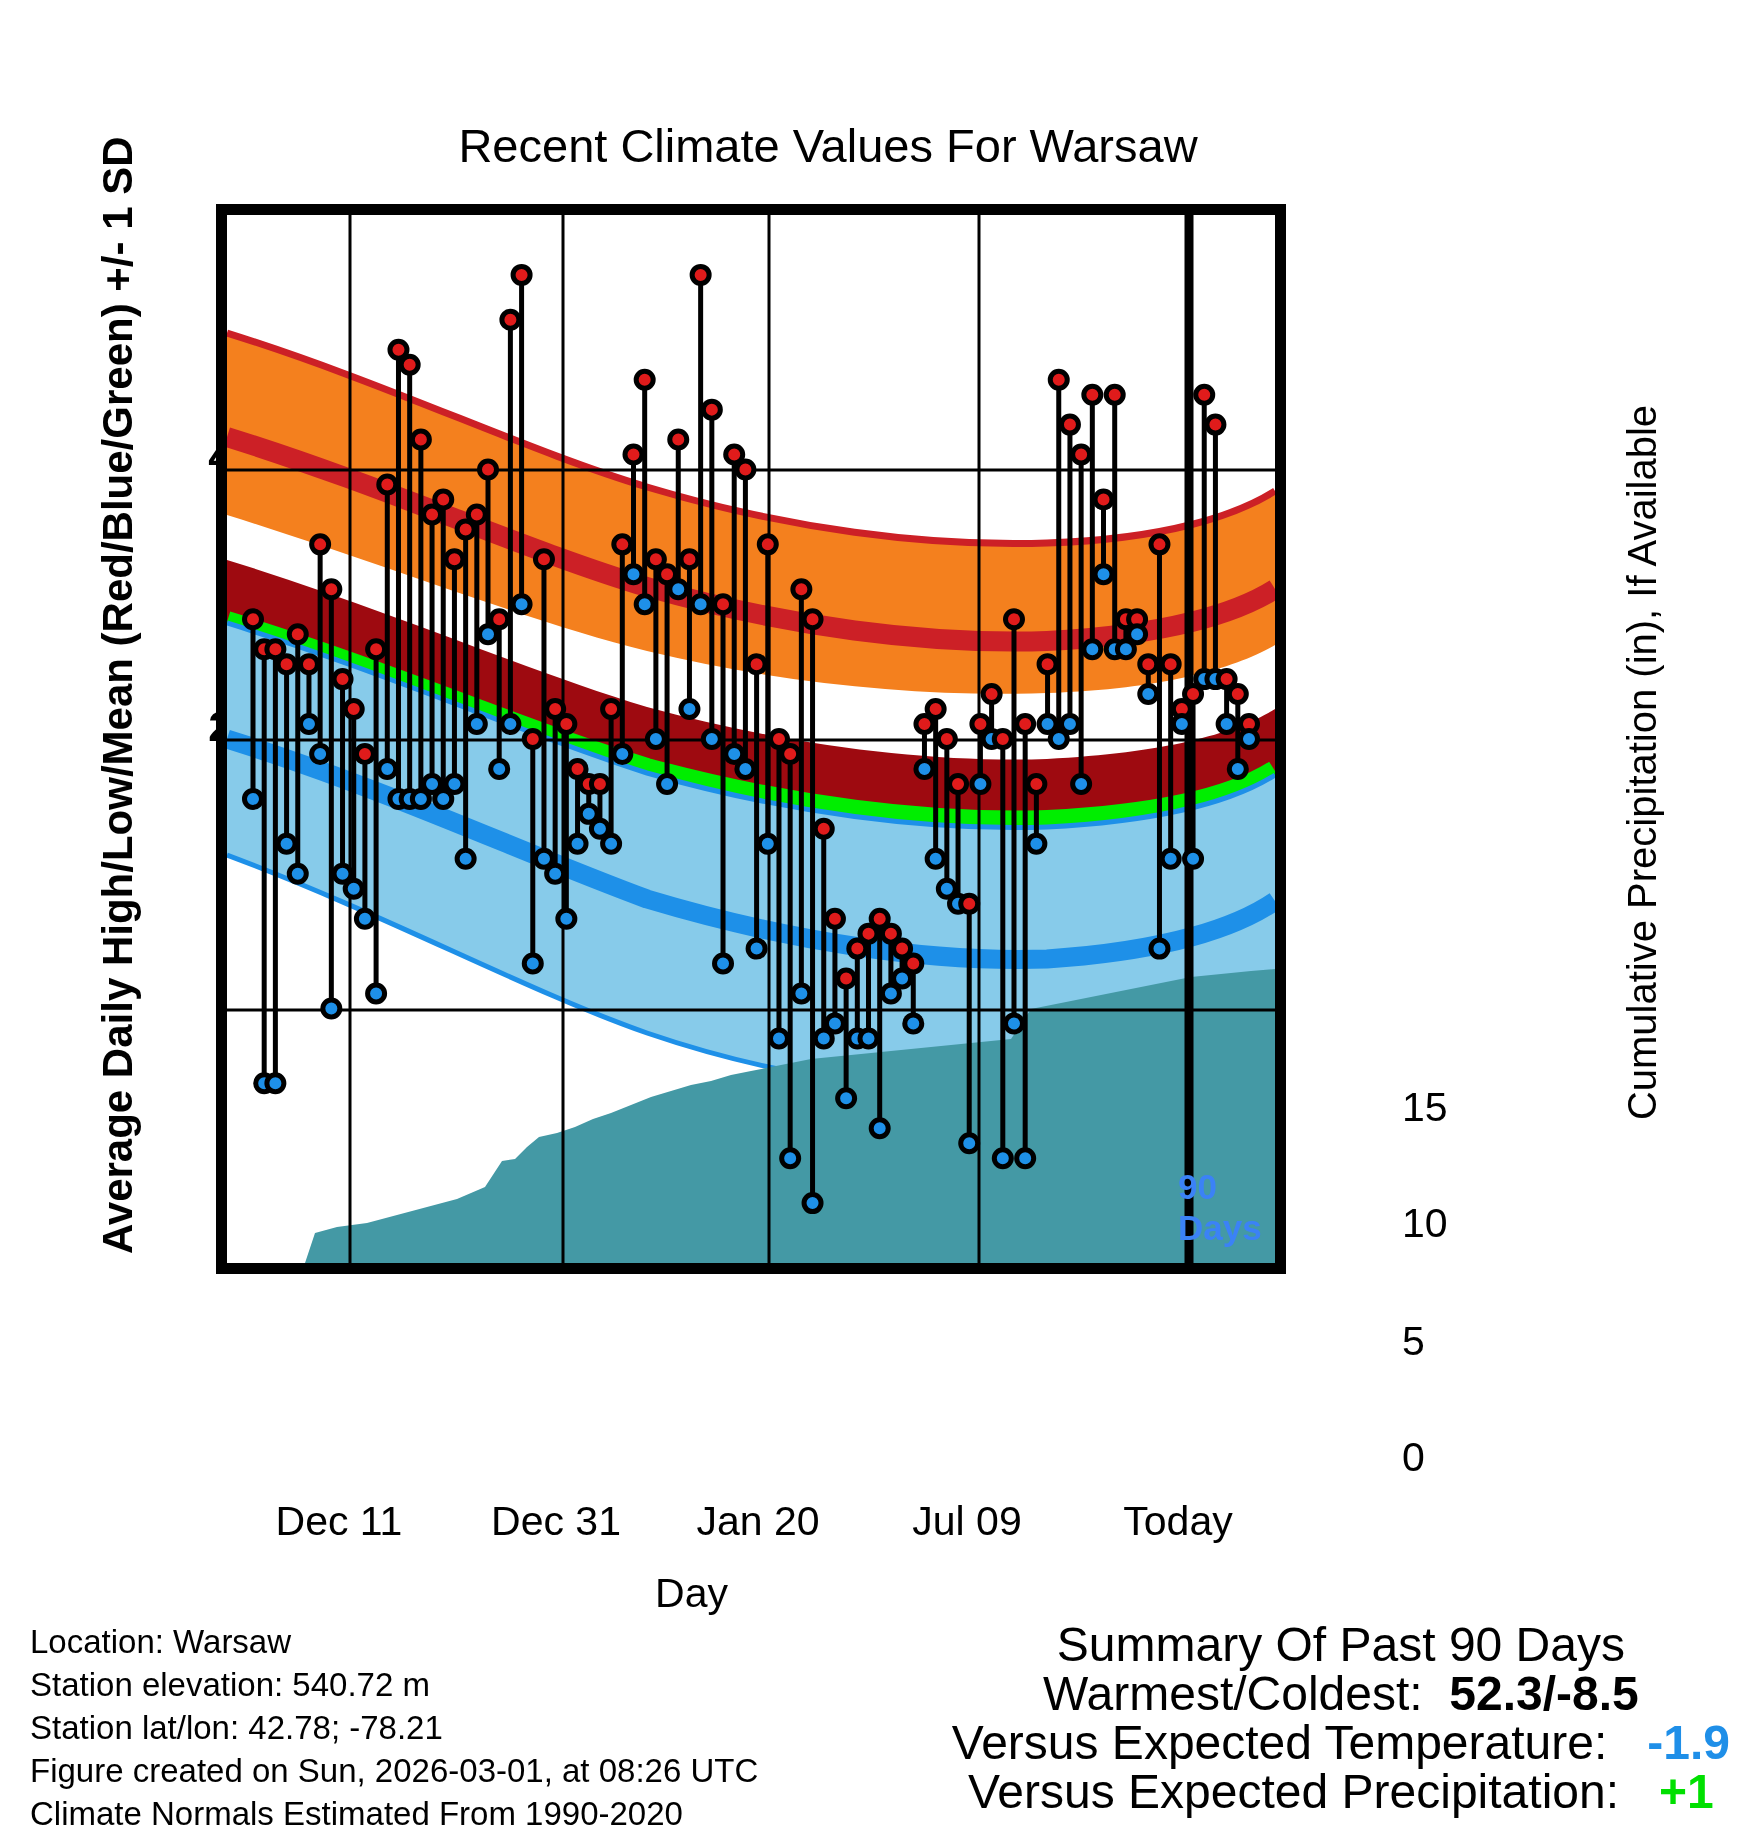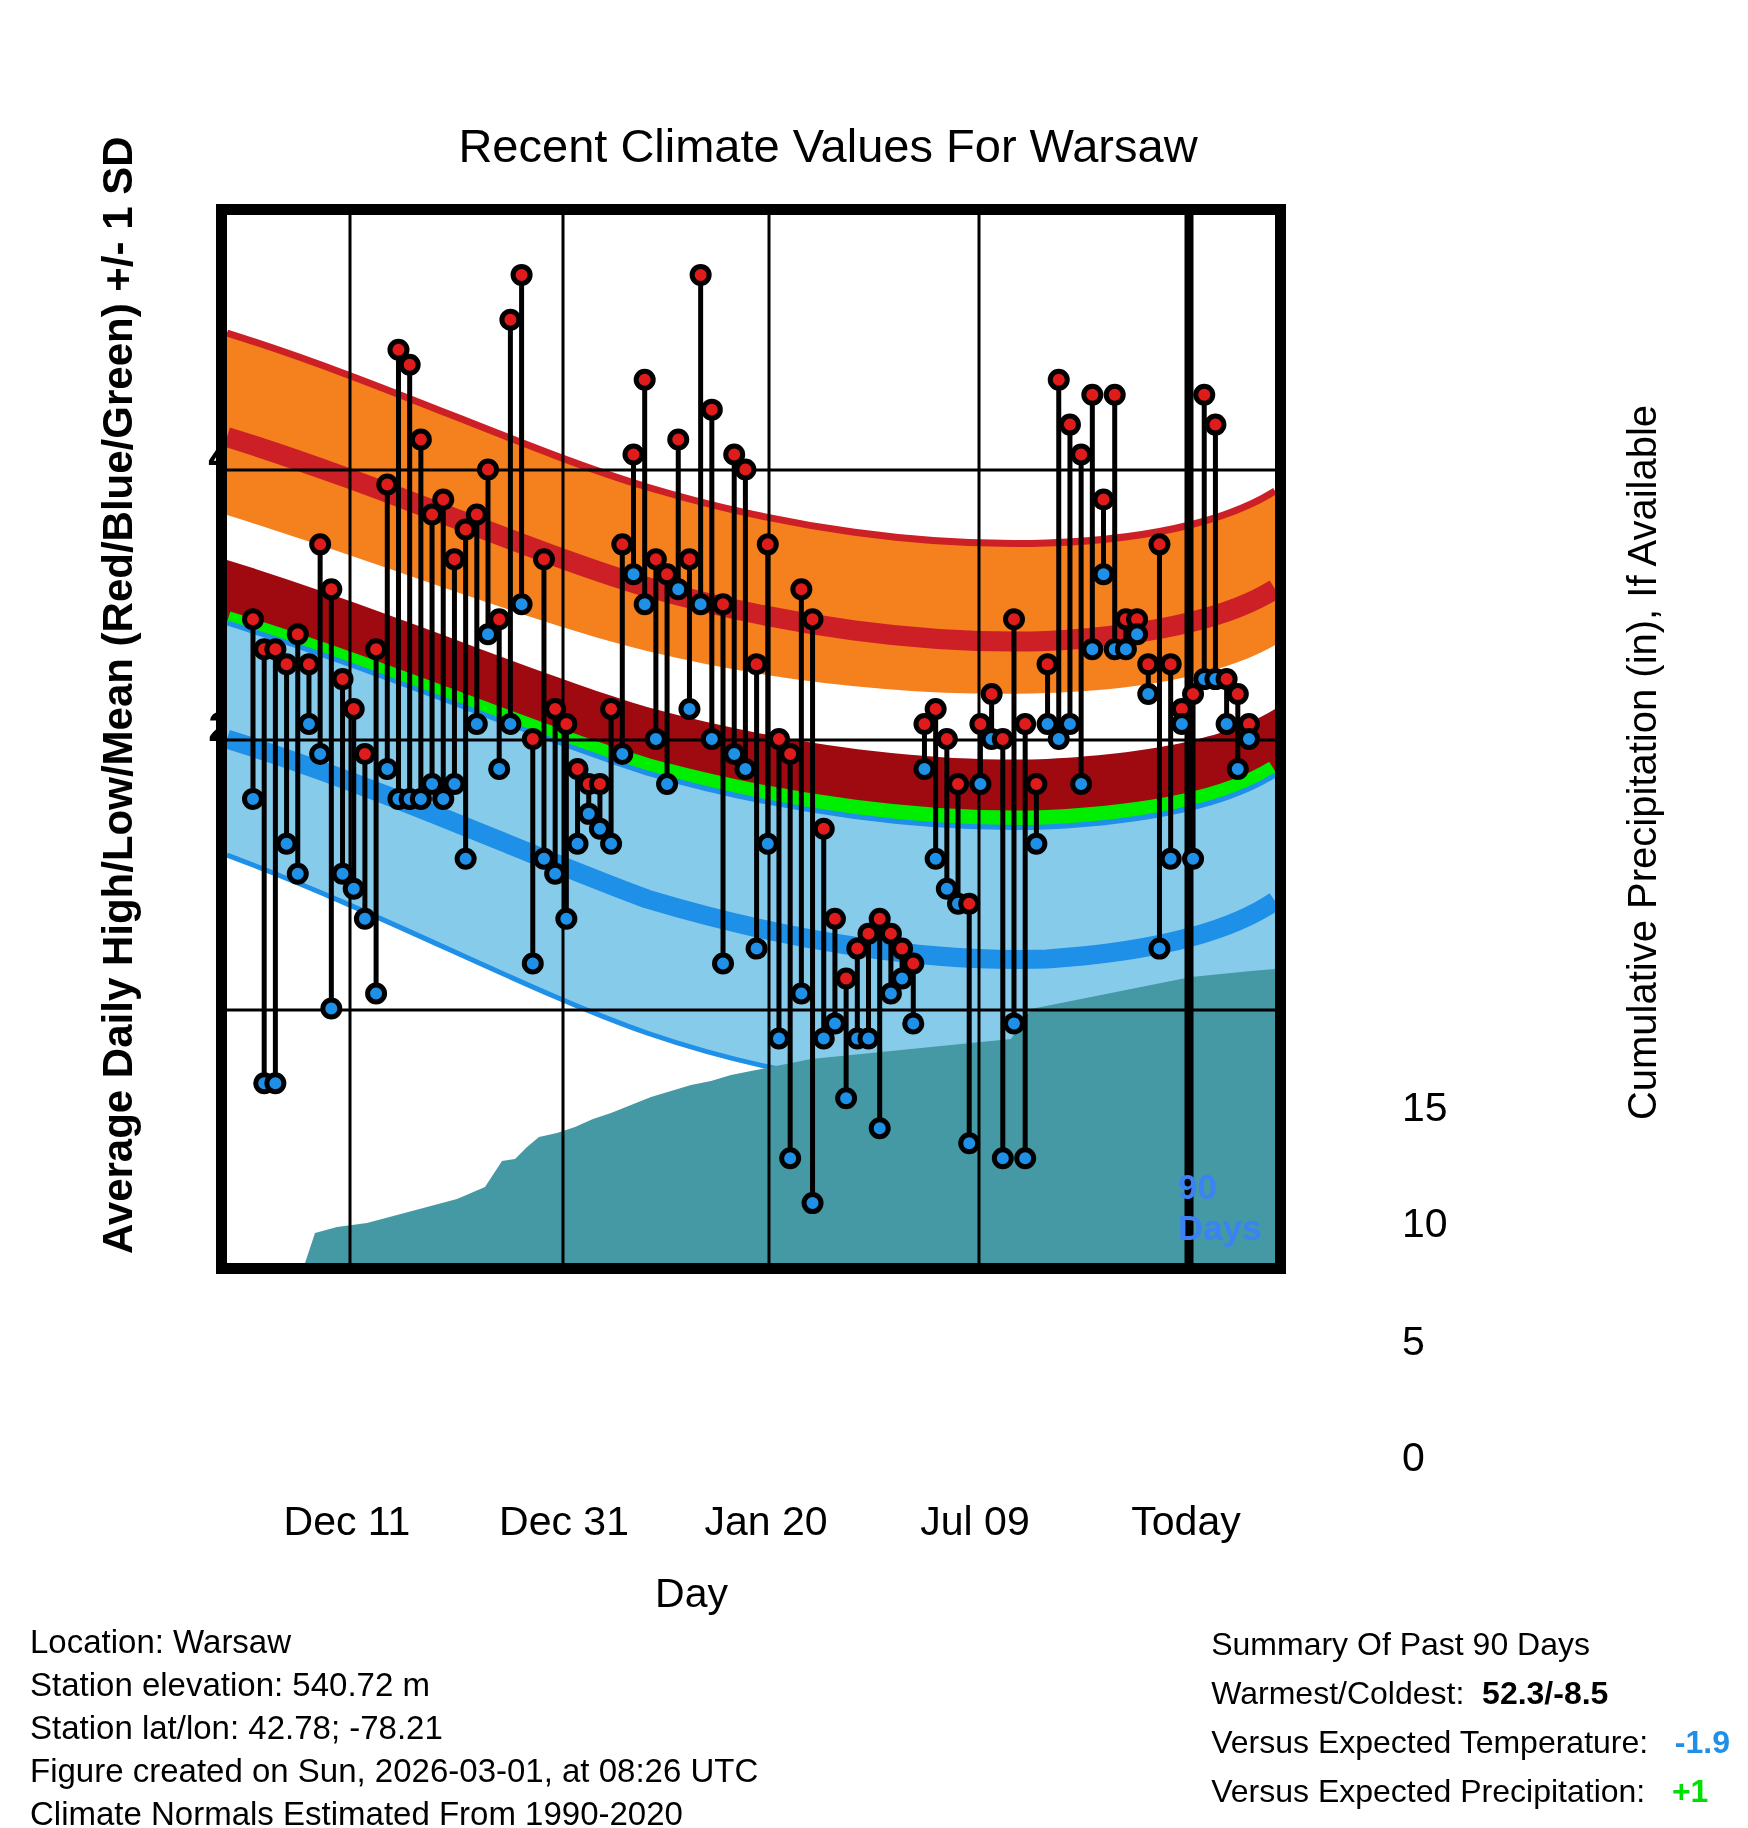--- a/index.html
+++ b/index.html
@@ -29,35 +29,35 @@
   }
   .ylabel-right{
     position:absolute;left:1112px;top:740px;width:1060px;text-align:center;
     transform:rotate(-90deg);transform-origin:center center;
     font-size:40px;font-weight:400;white-space:nowrap;
   }
 
   
   .ytick-left{position:absolute;right:1492px;text-align:right;font-size:43px;font-weight:700;white-space:nowrap;}
   .ytick-right{position:absolute;left:1402px;text-align:left;font-size:41px;font-weight:400;white-space:nowrap;}
-  .xtick{position:absolute;top:1498px;text-align:center;font-size:41px;font-weight:400;white-space:nowrap;transform:translateX(-50%);margin-left:8px;}
+  .xtick{position:absolute;top:1498px;text-align:center;font-size:41px;font-weight:400;white-space:nowrap;transform:translateX(-50%);}
   .xlabel{position:absolute;left:0;top:1570px;width:1623px;text-align:center;font-size:41px;font-weight:400;}
   .xlabel span{position:relative;left:-120px;}
 
   
   .ann-90days{
     position:absolute;left:1178px;top:1166px;font-size:35px;font-weight:700;
     line-height:41px;color:#3b82f6;z-index:6;
   }
 
   
   .footer-left{position:absolute;left:30px;top:1620px;font-size:33px;line-height:43px;}
   .footer-left div{white-space:nowrap;}
 
-  .footer-right{position:absolute;right:18px;top:1620px;font-size:32px;line-height:49px;text-align:left;margin-left:21px;}
+  .footer-right{position:absolute;right:18px;top:1620px;font-size:48px;line-height:49px;text-align:center;margin-left:21px;}
   .footer-right .row{white-space:nowrap;}
   .footer-right .val{font-weight:700;display:inline-block;min-width:0;}
   .v-temp{color:#1f8fe8;}
   .v-prec{color:#00e000;}
   .sum-head{font-weight:400;}
 </style>
 </head>
 <body>
 
 <div id="root">

